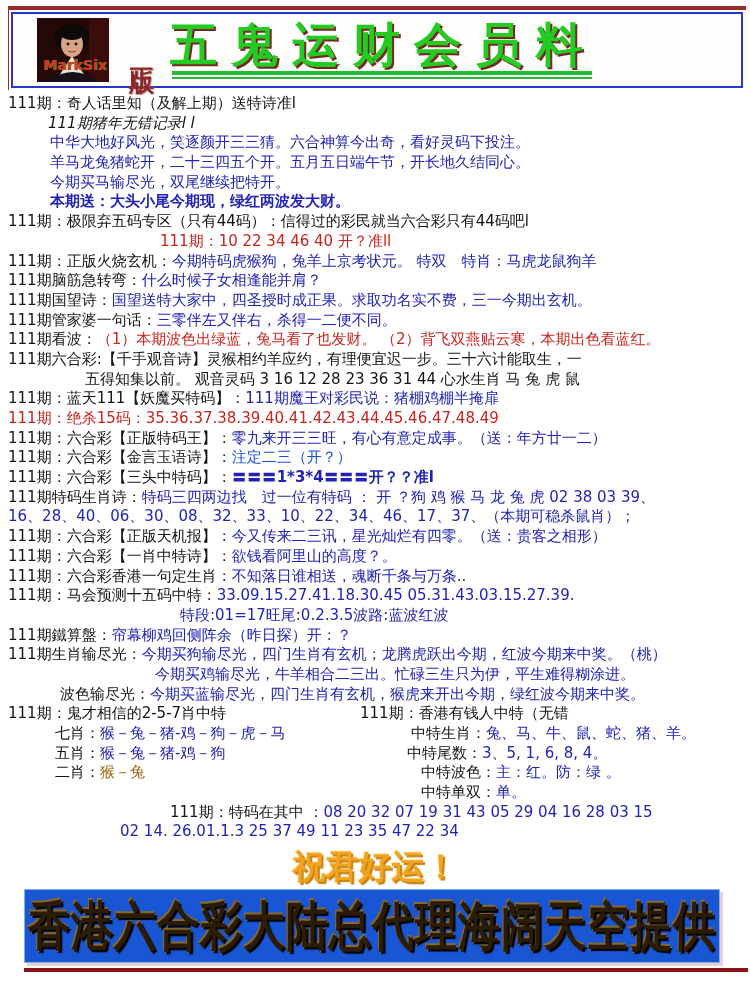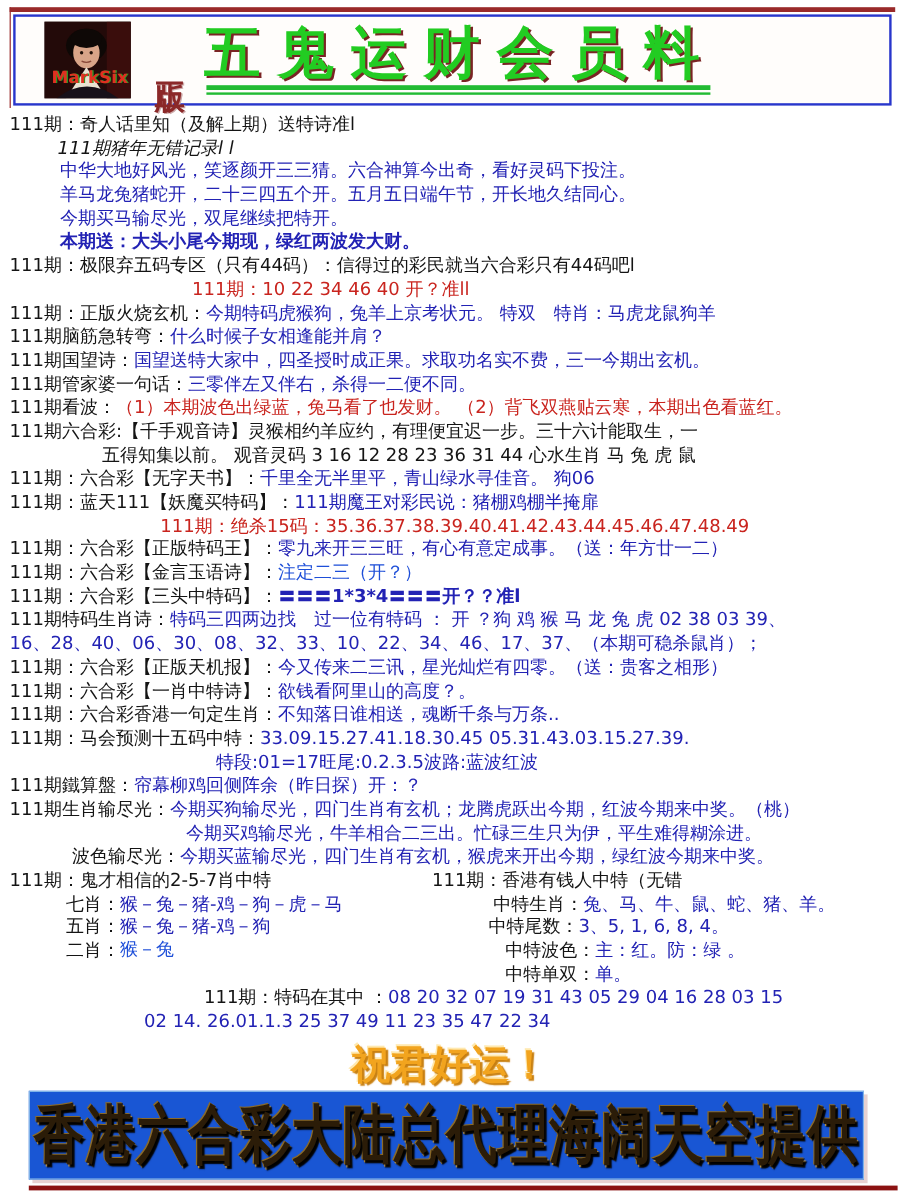--- a/index.html
+++ b/index.html
@@ -83,23 +83,22 @@
       <div class="tl" style="padding-left: 50px;"><span style="color: rgb(34, 34, 180); font-weight: bold;">本期送：大头小尾今期现，绿红两波发大财。</span></div>
       <div class="tl" style="padding-left: 8px;"><span style="color: rgb(20, 20, 20);">111期：极限弃五码专区（只有44码）：信得过的彩民就当六合彩只有44码吧l</span></div>
       <div class="tl" style="padding-left: 160px;"><span style="color: rgb(201, 36, 30);">111期：10 22 34 46 40 开？准ll</span></div>
       <div class="tl" style="padding-left: 8px;"><span style="color: rgb(20, 20, 20);">111期：正版火烧玄机：</span><span style="color: rgb(34, 34, 180);">今期特码虎猴狗，兔羊上京考状元。 特双　特肖：马虎龙鼠狗羊</span></div>
       <div class="tl" style="padding-left: 8px;"><span style="color: rgb(20, 20, 20);">111期脑筋急转弯：</span><span style="color: rgb(34, 34, 180);">什么时候子女相逢能并肩？</span></div>
       <div class="tl" style="padding-left: 8px;"><span style="color: rgb(20, 20, 20);">111期国望诗：</span><span style="color: rgb(34, 34, 180);">国望送特大家中，四圣授时成正果。求取功名实不费，三一今期出玄机。</span></div>
       <div class="tl" style="padding-left: 8px;"><span style="color: rgb(20, 20, 20);">111期管家婆一句话：</span><span style="color: rgb(34, 34, 180);">三零伴左又伴右，杀得一二便不同。</span></div>
       <div class="tl" style="padding-left: 8px;"><span style="color: rgb(20, 20, 20);">111期看波：</span><span style="color: rgb(201, 36, 30);">（1）本期波色出绿蓝，兔马看了也发财。 （2）背飞双燕贴云寒，本期出色看蓝红。</span></div>
       <div class="tl" style="padding-left: 8px;"><span style="color: rgb(20, 20, 20);">111期六合彩:【千手观音诗】灵猴相约羊应约，有理便宜迟一步。三十六计能取生，一</span></div>
       <div class="tl" style="padding-left: 85px;"><span style="color: rgb(20, 20, 20);">五得知集以前。 观音灵码 3 16 12 28 23 36 31 44 心水生肖 马 兔 虎 鼠</span></div>
-      <div class="tl" style="padding-left: 8px;"><span style="color: rgb(20, 20, 20);">111期：六合彩【无字天书】：</span><span style="color: rgb(34, 34, 180);">千里全无半里平，青山绿水寻佳音。 狗06</span></div>
       <div class="tl" style="padding-left: 8px;"><span style="color: rgb(20, 20, 20);">111期：蓝天111【妖魔买特码】：</span><span style="color: rgb(34, 34, 180);">111期魔王对彩民说：猪棚鸡棚半掩扉</span></div>
-      <div class="tl" style="padding-left: 8px; text-align: center;"><span style="color: rgb(201, 36, 30);">111期：绝杀15码：35.36.37.38.39.40.41.42.43.44.45.46.47.48.49</span></div>
+      <div class="tl" style="padding-left: 8px;"><span style="color: rgb(201, 36, 30);">111期：绝杀15码：35.36.37.38.39.40.41.42.43.44.45.46.47.48.49</span></div>
       <div class="tl" style="padding-left: 8px;"><span style="color: rgb(20, 20, 20);">111期：六合彩【正版特码王】：</span><span style="color: rgb(34, 34, 180);">零九来开三三旺，有心有意定成事。（送：年方廿一二）</span></div>
       <div class="tl" style="padding-left: 8px;"><span style="color: rgb(20, 20, 20);">111期：六合彩【金言玉语诗】：</span><span style="color: #1d4ed8;">注定二三（开？）</span></div>
       <div class="tl" style="padding-left: 8px;"><span style="color: rgb(20, 20, 20);">111期：六合彩【三头中特码】：</span><span style="color: rgb(34, 34, 180); font-weight: bold;">〓〓〓1*3*4〓〓〓开？？准l</span></div>
       <div class="tl" style="padding-left: 8px;"><span style="color: rgb(20, 20, 20);">111期特码生肖诗：</span><span style="color: rgb(34, 34, 180);">特码三四两边找　过一位有特码 ： 开 ？狗 鸡 猴 马 龙 兔 虎 02 38 03 39、</span></div>
       <div class="tl" style="padding-left: 8px;"><span style="color: rgb(34, 34, 180);">16、28、40、06、30、08、32、33、10、22、34、46、17、37、（本期可稳杀鼠肖）；</span></div>
       <div class="tl" style="padding-left: 8px;"><span style="color: rgb(20, 20, 20);">111期：六合彩【正版天机报】：</span><span style="color: rgb(34, 34, 180);">今又传来二三讯，星光灿烂有四零。（送：贵客之相形）</span></div>
       <div class="tl" style="padding-left: 8px;"><span style="color: rgb(20, 20, 20);">111期：六合彩【一肖中特诗】：</span><span style="color: rgb(34, 34, 180);">欲钱看阿里山的高度？。</span></div>
       <div class="tl" style="padding-left: 8px;"><span style="color: rgb(20, 20, 20);">111期：六合彩香港一句定生肖：</span><span style="color: rgb(34, 34, 180);">不知落日谁相送，魂断千条与万条..</span></div>
       <div class="tl" style="padding-left: 8px;"><span style="color: rgb(20, 20, 20);">111期：马会预测十五码中特：</span><span style="color: rgb(34, 34, 180);">33.09.15.27.41.18.30.45 05.31.43.03.15.27.39.</span></div>
       <div class="tl" style="padding-left: 180px;"><span style="color: rgb(34, 34, 180); margin-top: 22px;">特段:01=17旺尾:0.2.3.5波路:蓝波红波</span></div>
@@ -113,21 +112,21 @@
       </div>
       <div class="tl cols">
         <div class="col-left" style="padding-left: 55px;"><span style="color: rgb(20, 20, 20);">七肖：</span><span style="color: rgb(34, 34, 180);">猴－兔－猪-鸡－狗－虎－马</span></div>
         <div class="col-right" style="padding-left: 4px;"><span style="color: rgb(20, 20, 20);">中特生肖：</span><span style="color: rgb(34, 34, 180);">兔、马、牛、鼠、蛇、猪、羊。</span></div>
       </div>
       <div class="tl cols">
         <div class="col-left" style="padding-left: 55px;"><span style="color: rgb(20, 20, 20);">五肖：</span><span style="color: rgb(34, 34, 180);">猴－兔－猪-鸡－狗</span></div>
         <div class="col-right"><span style="color: rgb(20, 20, 20);">中特尾数：</span><span style="color: rgb(34, 34, 180);">3、5, 1, 6, 8, 4。</span></div>
       </div>
       <div class="tl cols">
-        <div class="col-left" style="padding-left: 55px;"><span style="color: rgb(20, 20, 20);">二肖：</span><span style="color: #1d4ed8; font-family: Liberation Mono, monospace;">猴－兔</span></div>
+        <div class="col-left" style="padding-left: 55px;"><span style="color: rgb(20, 20, 20);">二肖：</span><span style="color: #a16207;">猴－兔</span></div>
         <div class="col-right" style="padding-left: 14px;"><span style="color: rgb(20, 20, 20);">中特波色：</span><span style="color: rgb(34, 34, 180);">主：红。防：绿 。</span></div>
       </div>
       <div class="tl cols">
         <div class="col-left" style="padding-left: 55px;"></div>
         <div class="col-right" style="padding-left: 14px;"><span style="color: rgb(20, 20, 20);">中特单双：</span><span style="color: rgb(34, 34, 180);">单。</span></div>
       </div>
       <div class="tl" style="padding-left: 170px;"><span style="color: rgb(20, 20, 20);">111期：特码在其中 ：</span><span style="color: rgb(34, 34, 180);">08 20 32 07 19 31 43 05 29 04 16 28 03 15</span></div>
       <div class="tl" style="padding-left: 120px;"><span style="color: rgb(34, 34, 180);">02 14. 26.01.1.3 25 37 49 11 23 35 47 22 34</span></div>
     </div>
 

